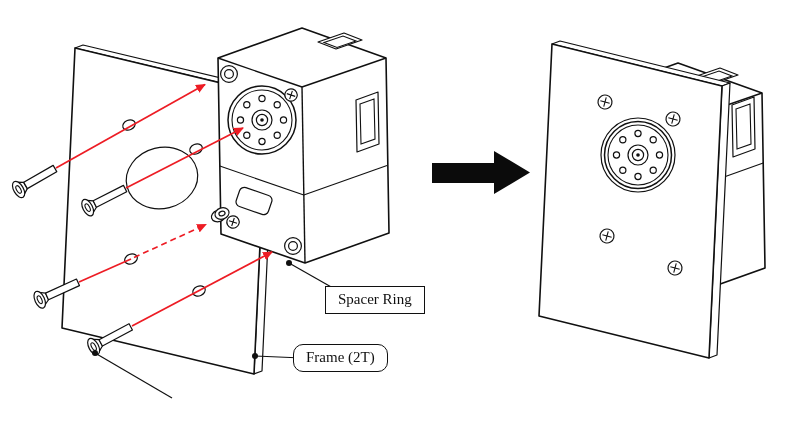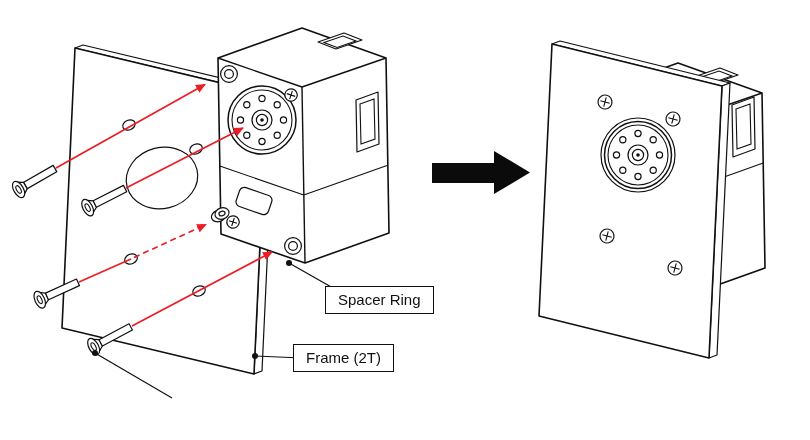--- a/index.html
+++ b/index.html
@@ -1,18 +1,18 @@
 <!DOCTYPE html>
 <html><head>
 <meta charset="utf-8">
 <style>
   html,body{margin:0;padding:0;background:#ffffff;}
   .stage{
     position:relative;width:810px;height:440px;background:#ffffff;
-    font-family:Liberation Sans, sans-serif;overflow:hidden;
+    font-family:Liberation Serif, serif;overflow:hidden;
   }
   .stage svg{position:absolute;left:0;top:0;}
   .callout{
     position:absolute;background:#ffffff;border:1.6px solid #101010;
     padding:3px 12px;font-size:15px;color:#101010;white-space:nowrap;line-height:1.3;
   }
   .oln{fill:#ffffff;stroke:#101010;stroke-width:1.6;stroke-linejoin:round;}
   .det{fill:#ffffff;stroke:#101010;stroke-width:1.2;stroke-linejoin:round;}
   .thin{fill:none;stroke:#101010;stroke-width:1.1;}
   .edge{fill:none;stroke:#101010;stroke-width:1.4;}
@@ -172,14 +172,14 @@
       <path class="ldr" d="M289,263 L340,292"></path>
       <circle class="dot" cx="289" cy="263" r="3"></circle>
       <path class="ldr" d="M255,356 L302,358"></path>
       <circle class="dot" cx="255" cy="356" r="3"></circle>
       <path class="ldr" d="M95,353 L172,398"></path>
       <circle class="dot" cx="95" cy="353" r="3"></circle>
     </g>
   </svg>
 
   <div class="callout" style="left:325px;top:286px;">Spacer Ring</div>
-  <div class="callout" style="left:293px;top:344px;">Frame (2T)</div>
+  <div class="callout" style="left:293px;top:344px;border-radius:10px;">Frame (2T)</div>
 </div>
 
 </body></html>

